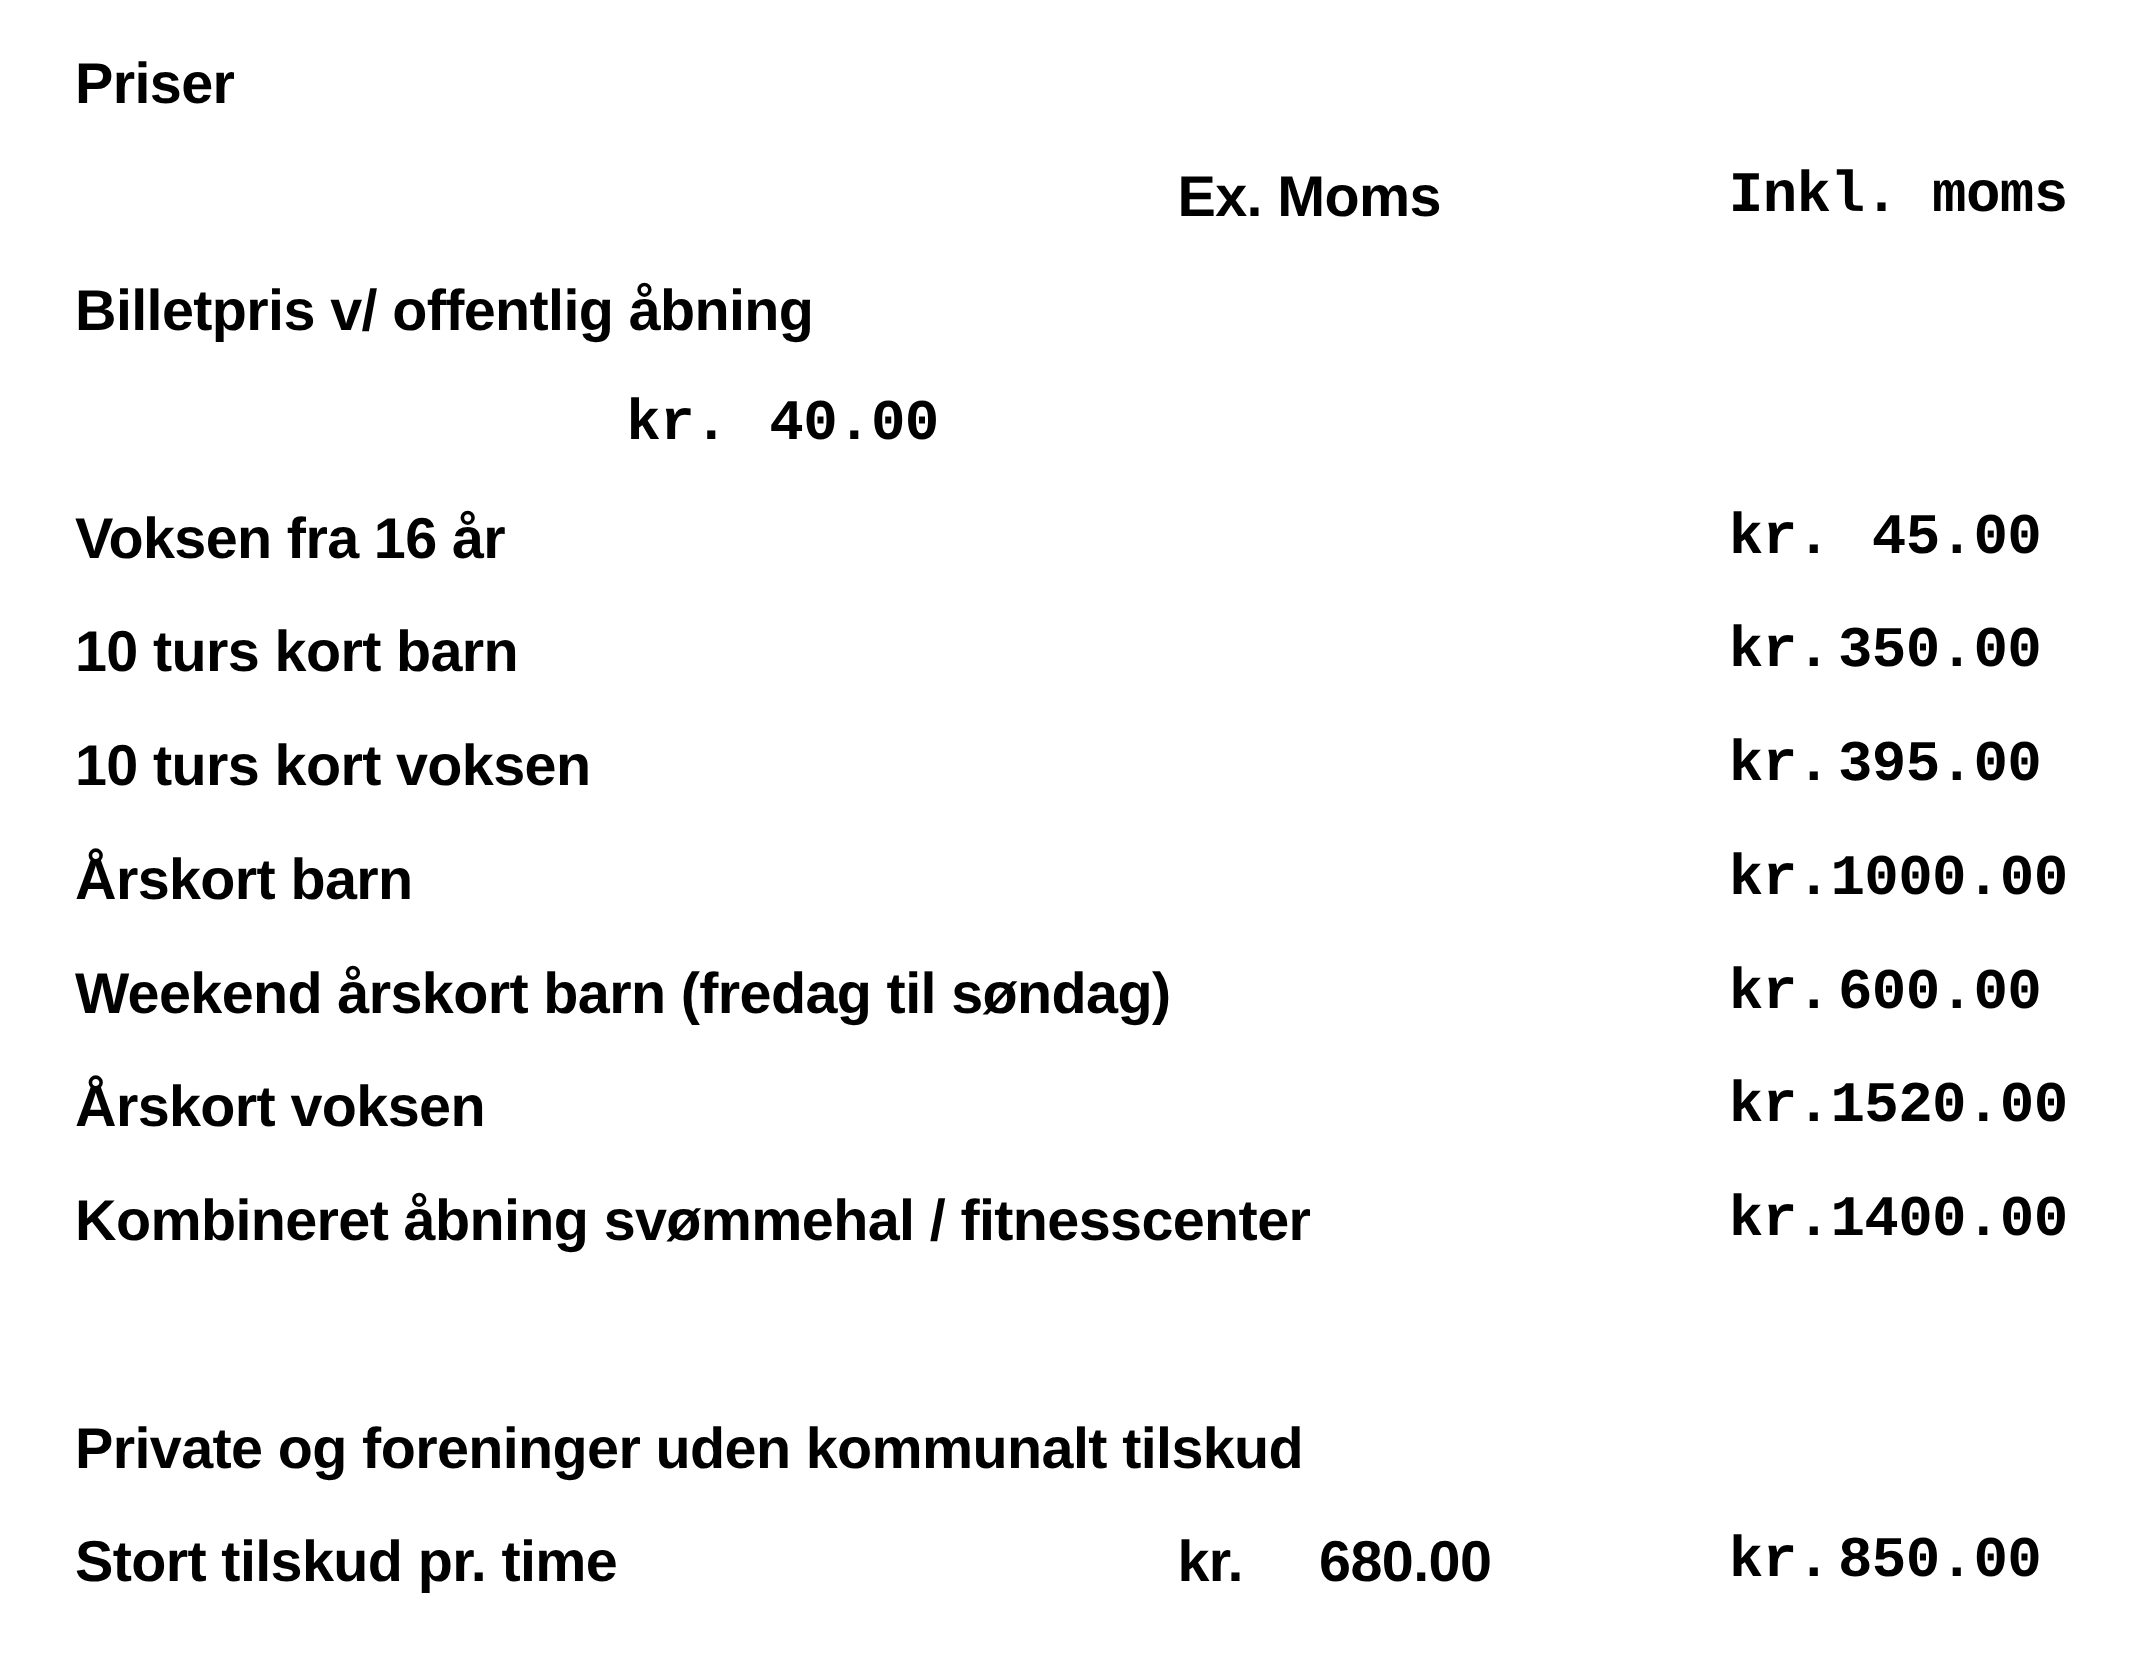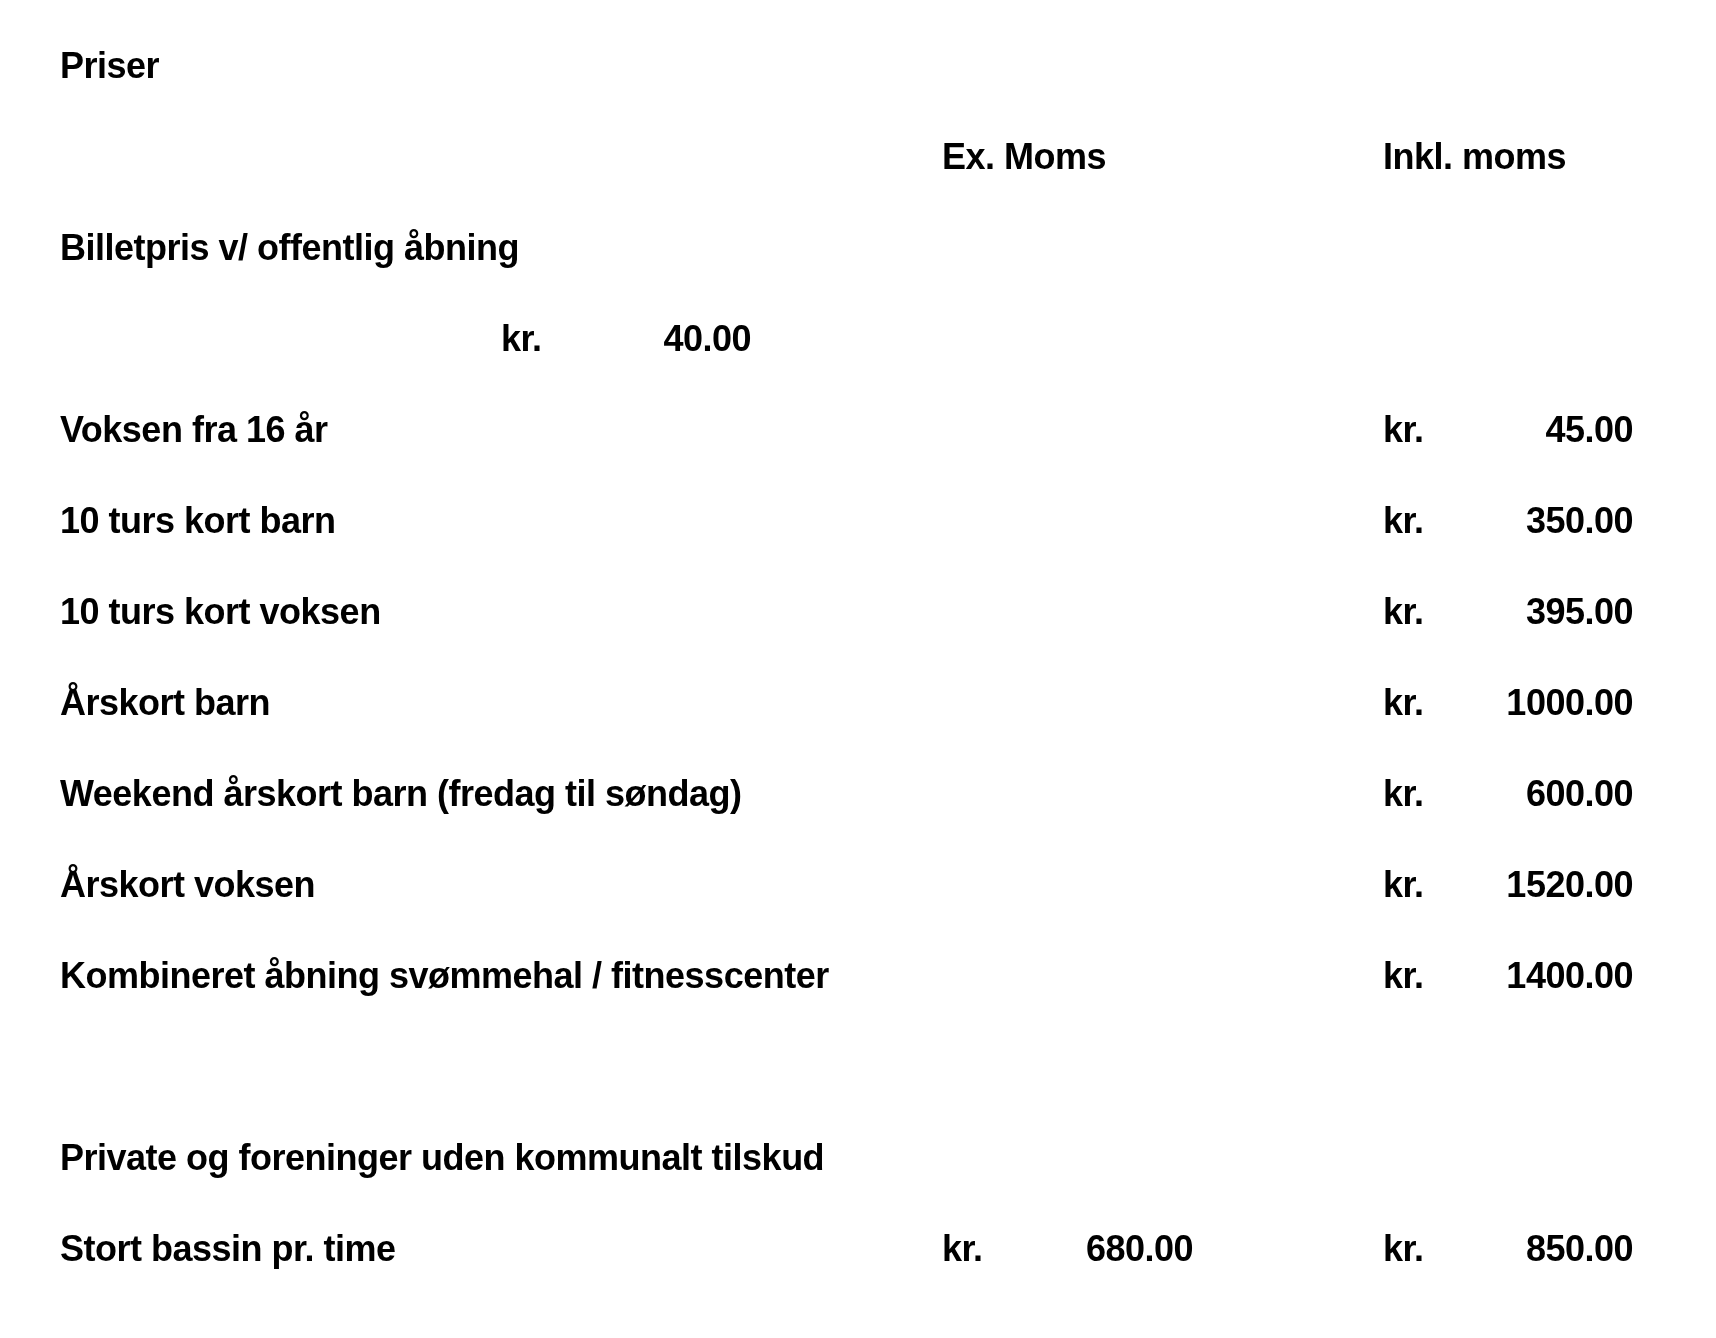--- a/index.html
+++ b/index.html
@@ -4,42 +4,42 @@
 <style>
   html, body { margin: 0; padding: 0; background: #ffffff; }
   .page {
     position: relative;
     width: 1716px;
     height: 1338px;
     background: #ffffff;
     color: #000000;
     font-family: "Liberation Sans", "DejaVu Sans", sans-serif;
     font-weight: bold;
-    font-size: 36px;
+    font-size: 46px;
     letter-spacing: -0.5px;
     box-sizing: border-box;
     padding-top: 20px;
     padding-left: 60px;
     overflow: hidden;
   }
   .row {
     height: 91px;
     display: flex;
     align-items: center;
     white-space: nowrap;
   }
   .col-label { width: 882px; flex: 0 0 auto; }
   .col-ex {
     width: 251px; flex: 0 0 auto;
     display: flex; justify-content: space-between; align-items: center;
   }
   .col-gap { width: 190px; flex: 0 0 auto; }
   .col-inkl {
     width: 250px; flex: 0 0 auto;
-    display: flex; justify-content: space-between; align-items: center;
+    display: flex; justify-content: space-between; align-items: center; font-family: Liberation Mono, monospace;
   }
   .col-ex.header-cell, .col-inkl.header-cell { justify-content: flex-start; }
   .amount { text-align: left; }
 </style>
 </head>
 <body>
 
 <div class="page">
 
   <div class="row">
@@ -136,21 +136,21 @@
     </span>
   </div>
 
   <div class="row"></div>
 
   <div class="row">
     <span>Private og foreninger uden kommunalt tilskud</span>
   </div>
 
   <div class="row">
-    <span class="col-label">Stort bassin pr. time</span>
+    <span class="col-label">Stort tilskud pr. time</span>
     <span class="col-ex">
       <span>kr.</span>
       <span class="amount">680.00</span>
     </span>
     <span class="col-gap"></span>
     <span class="col-inkl">
       <span>kr.</span>
       <span class="amount">850.00</span>
     </span>
   </div>

